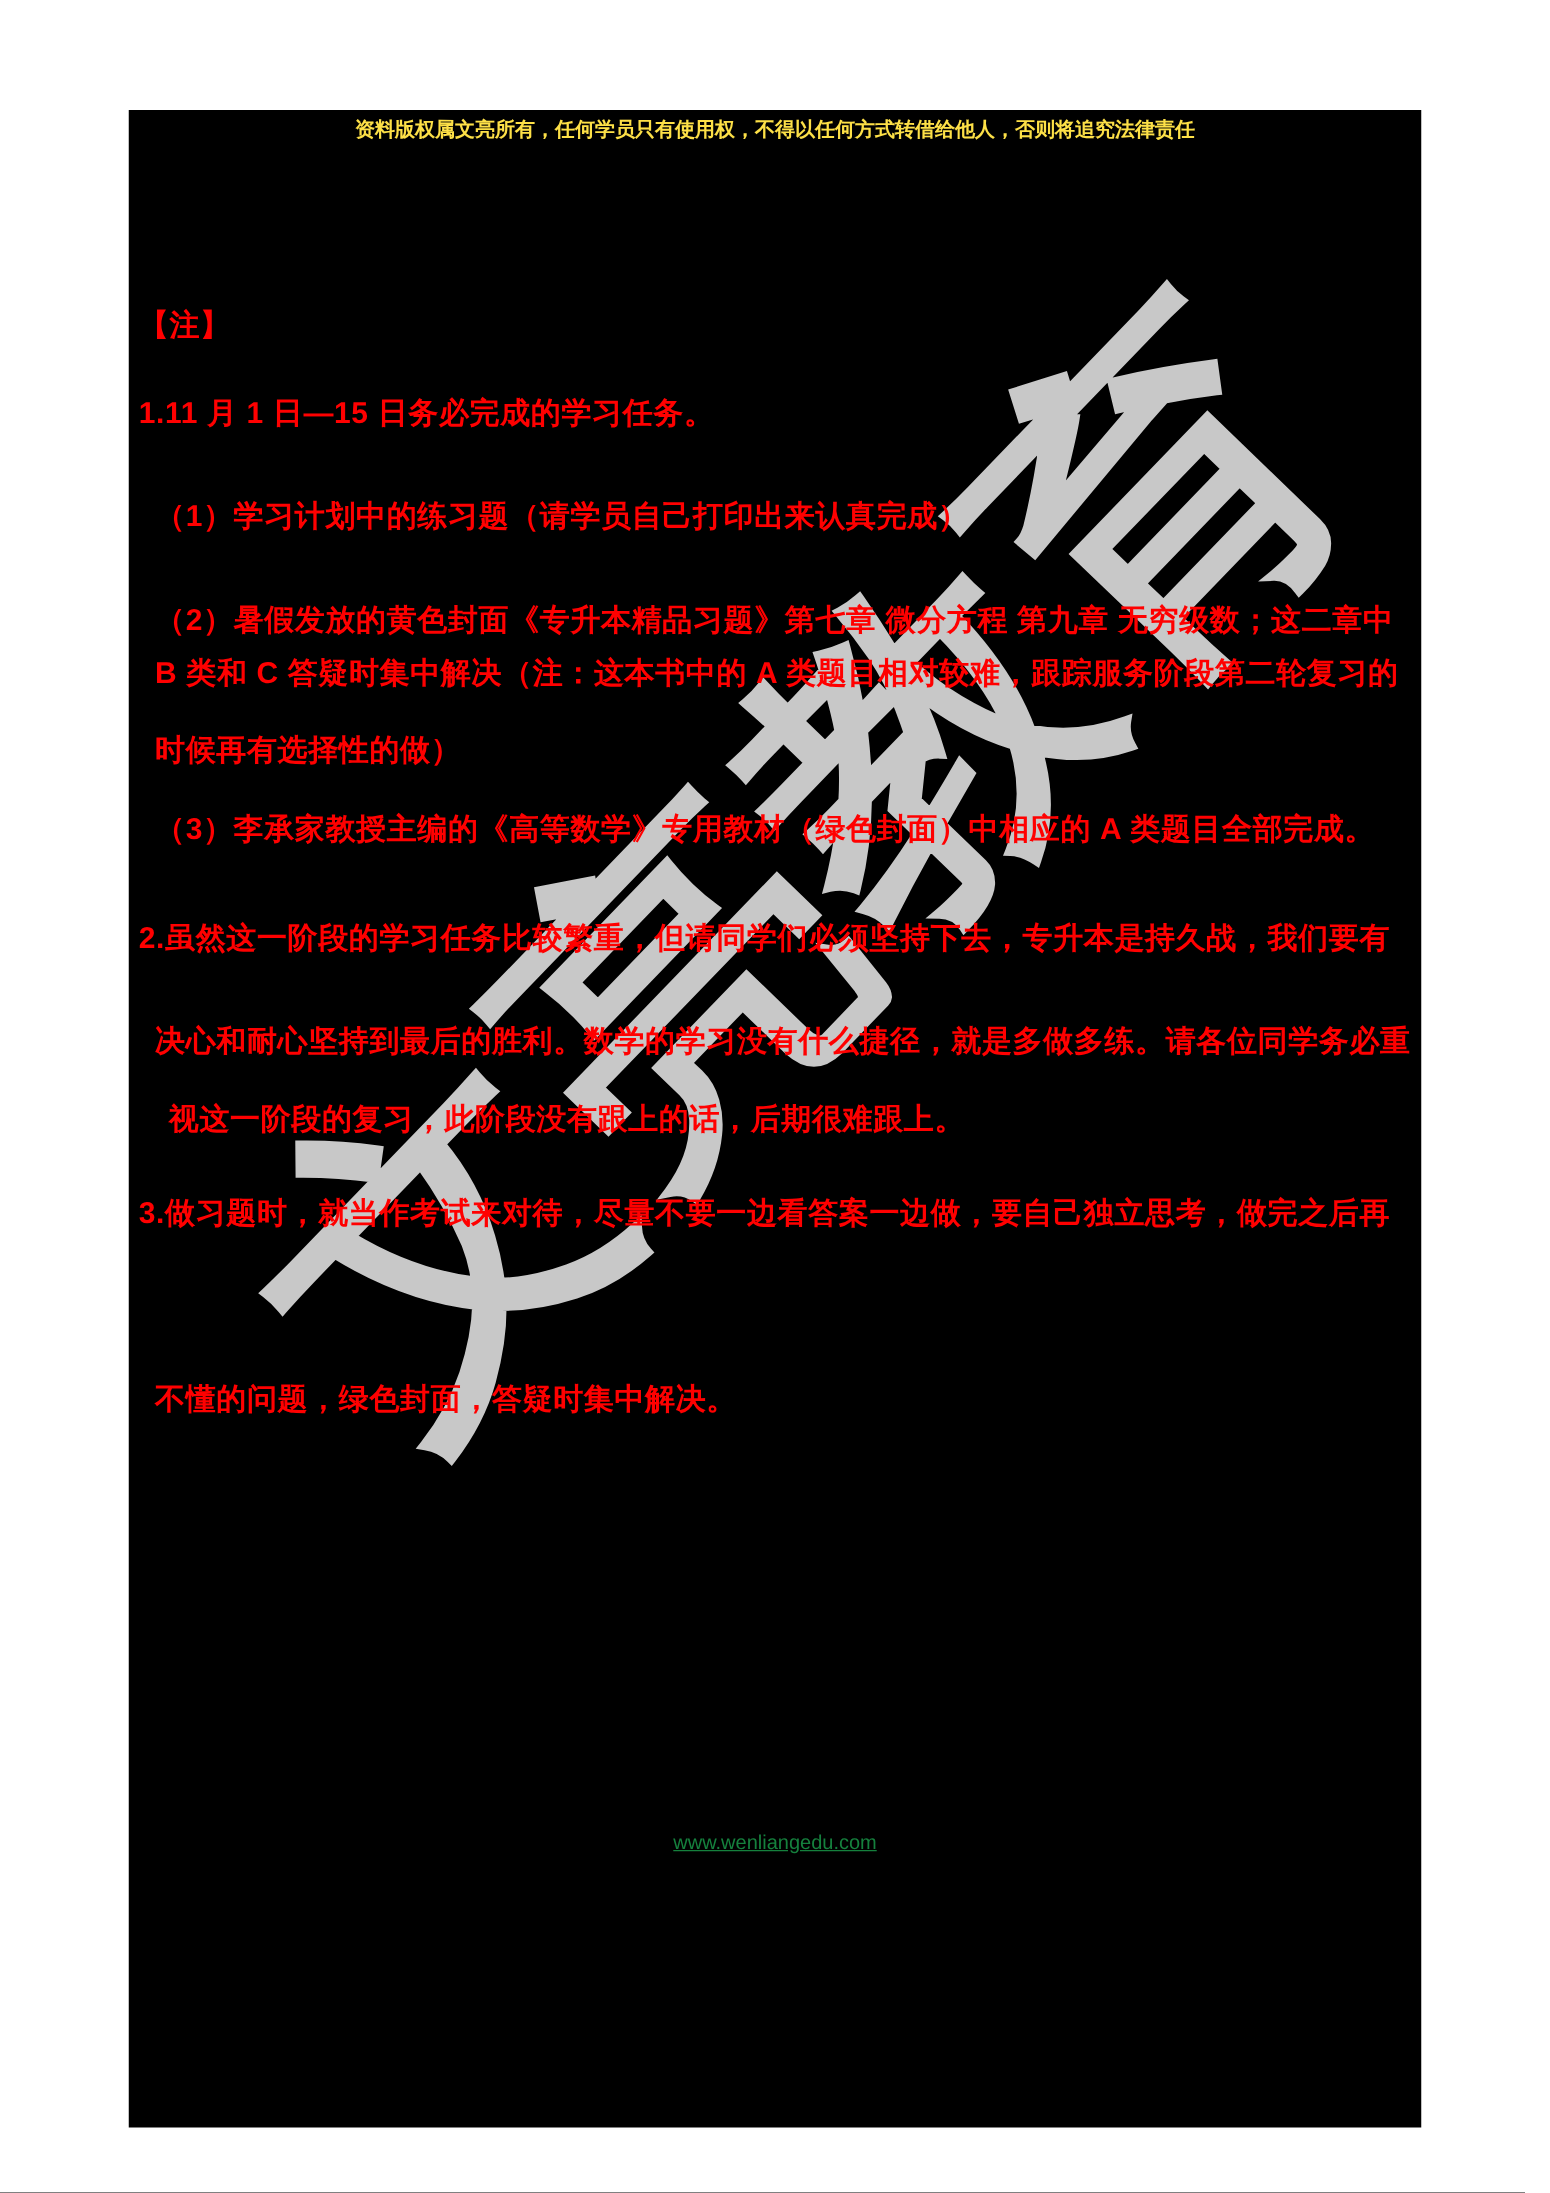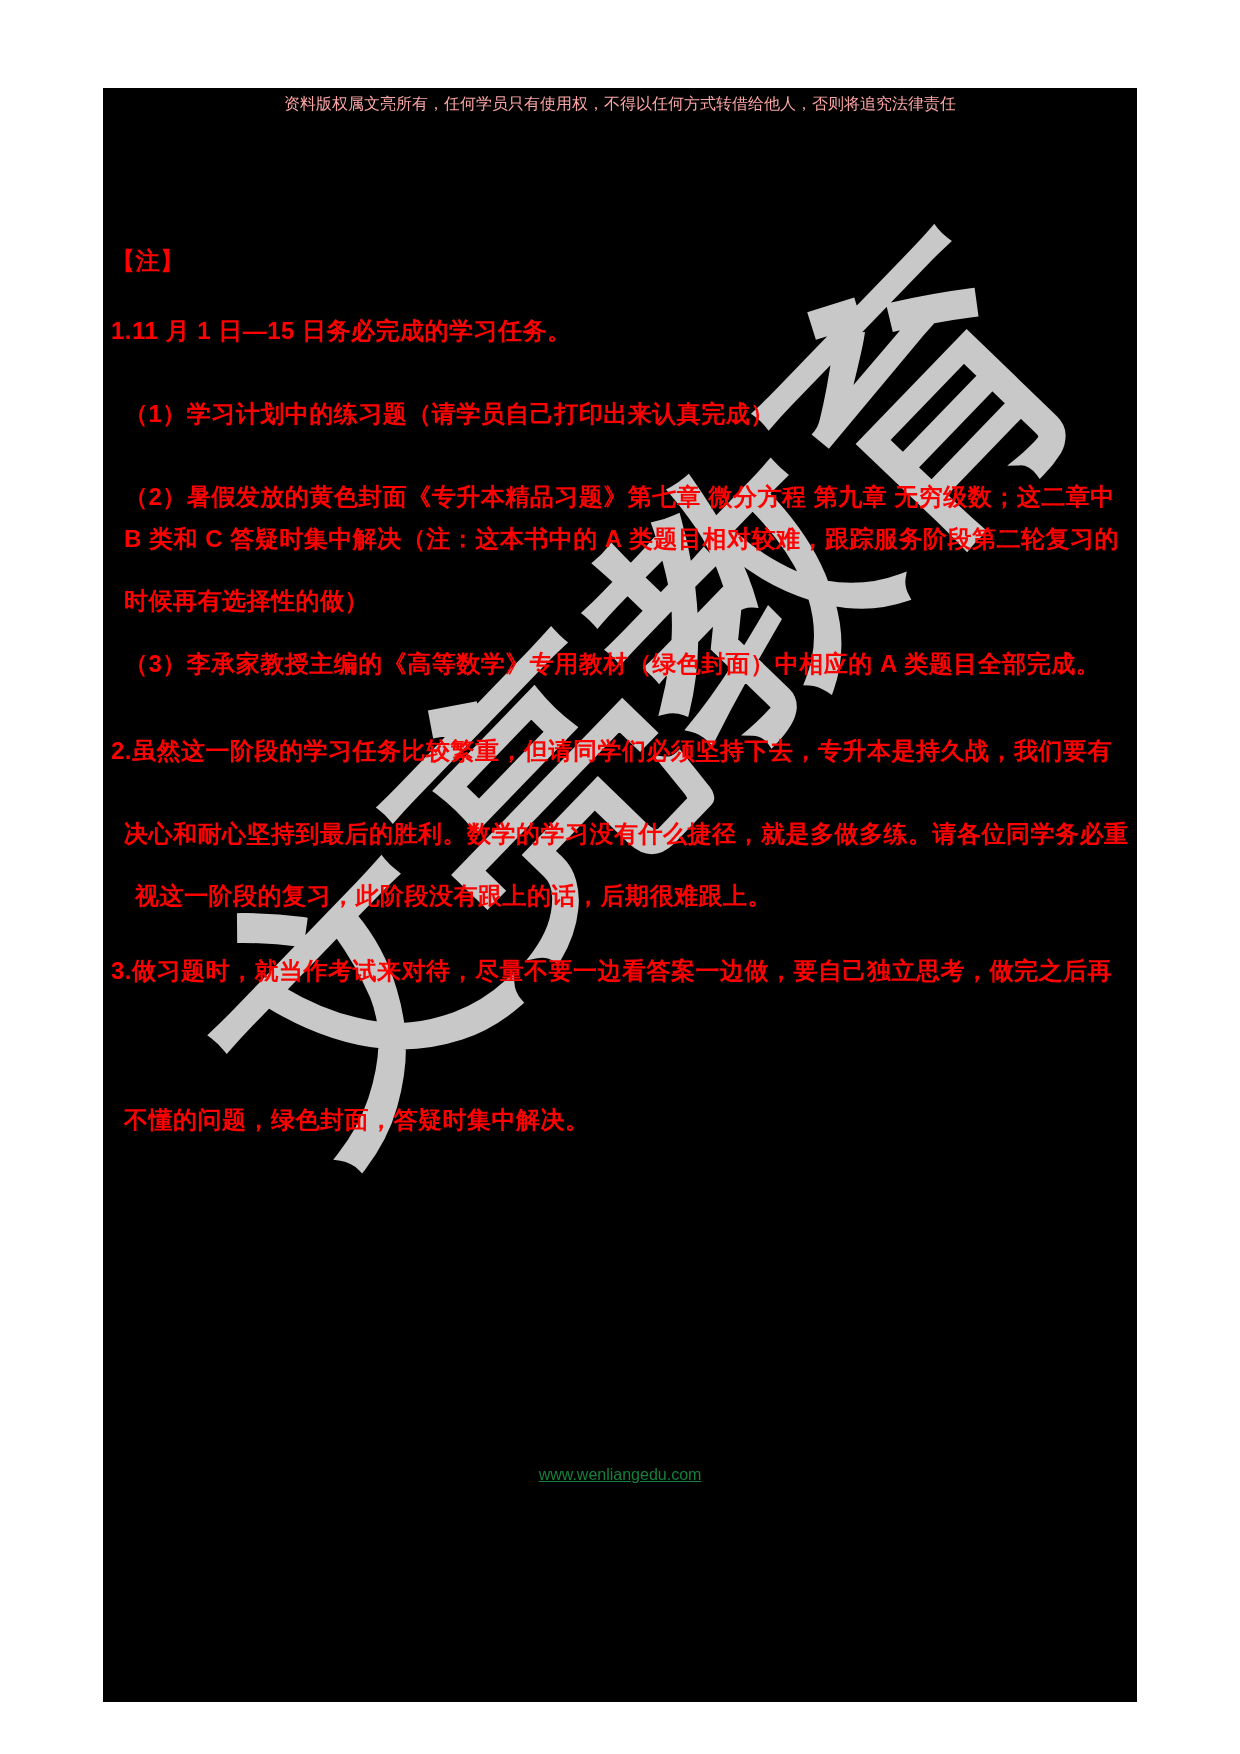--- a/index.html
+++ b/index.html
@@ -31,22 +31,22 @@
     z-index:1;
     white-space:nowrap;
     line-height:1;
     user-select:none;
   }
   .copyright-line{
     position:absolute;
     left:0; top:6px;
     width:100%;
     text-align:center;
-    color:#fca5a5;
-    font-weight:normal;
+    color:#fde047;
+    font-weight:bold;
     font-size:16px;
     z-index:2;
     white-space:nowrap;
   }
   .tline{
     position:absolute;
     left:0;
     width:100%;
     padding-left:8px;
     box-sizing:border-box;

